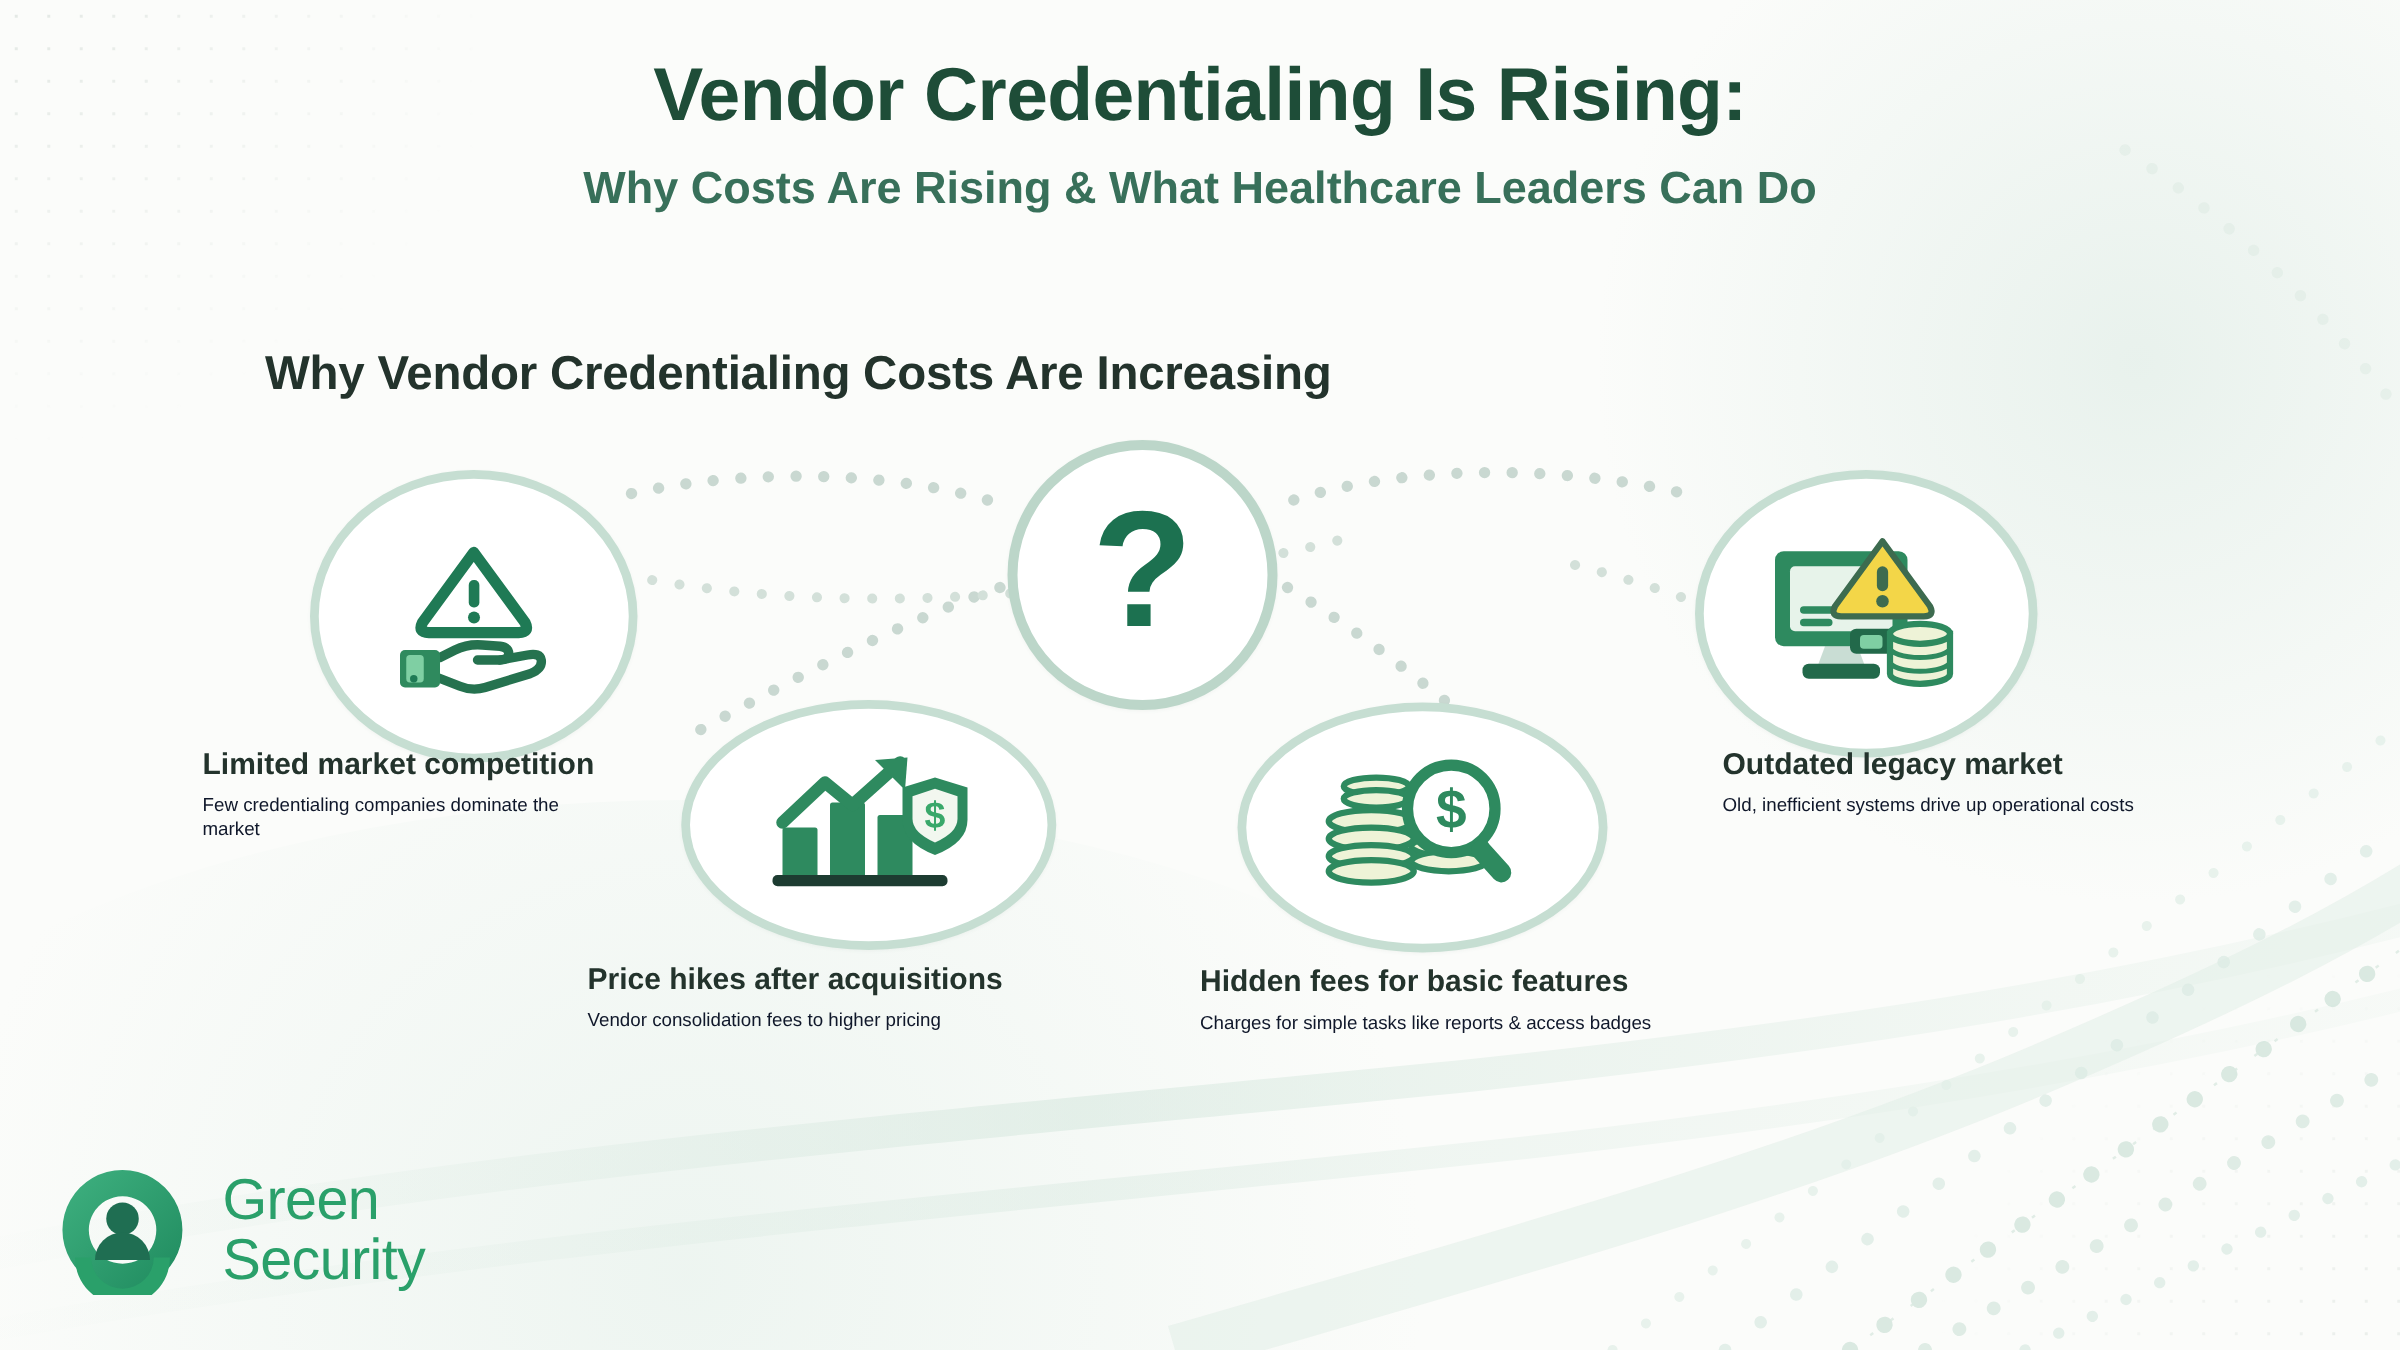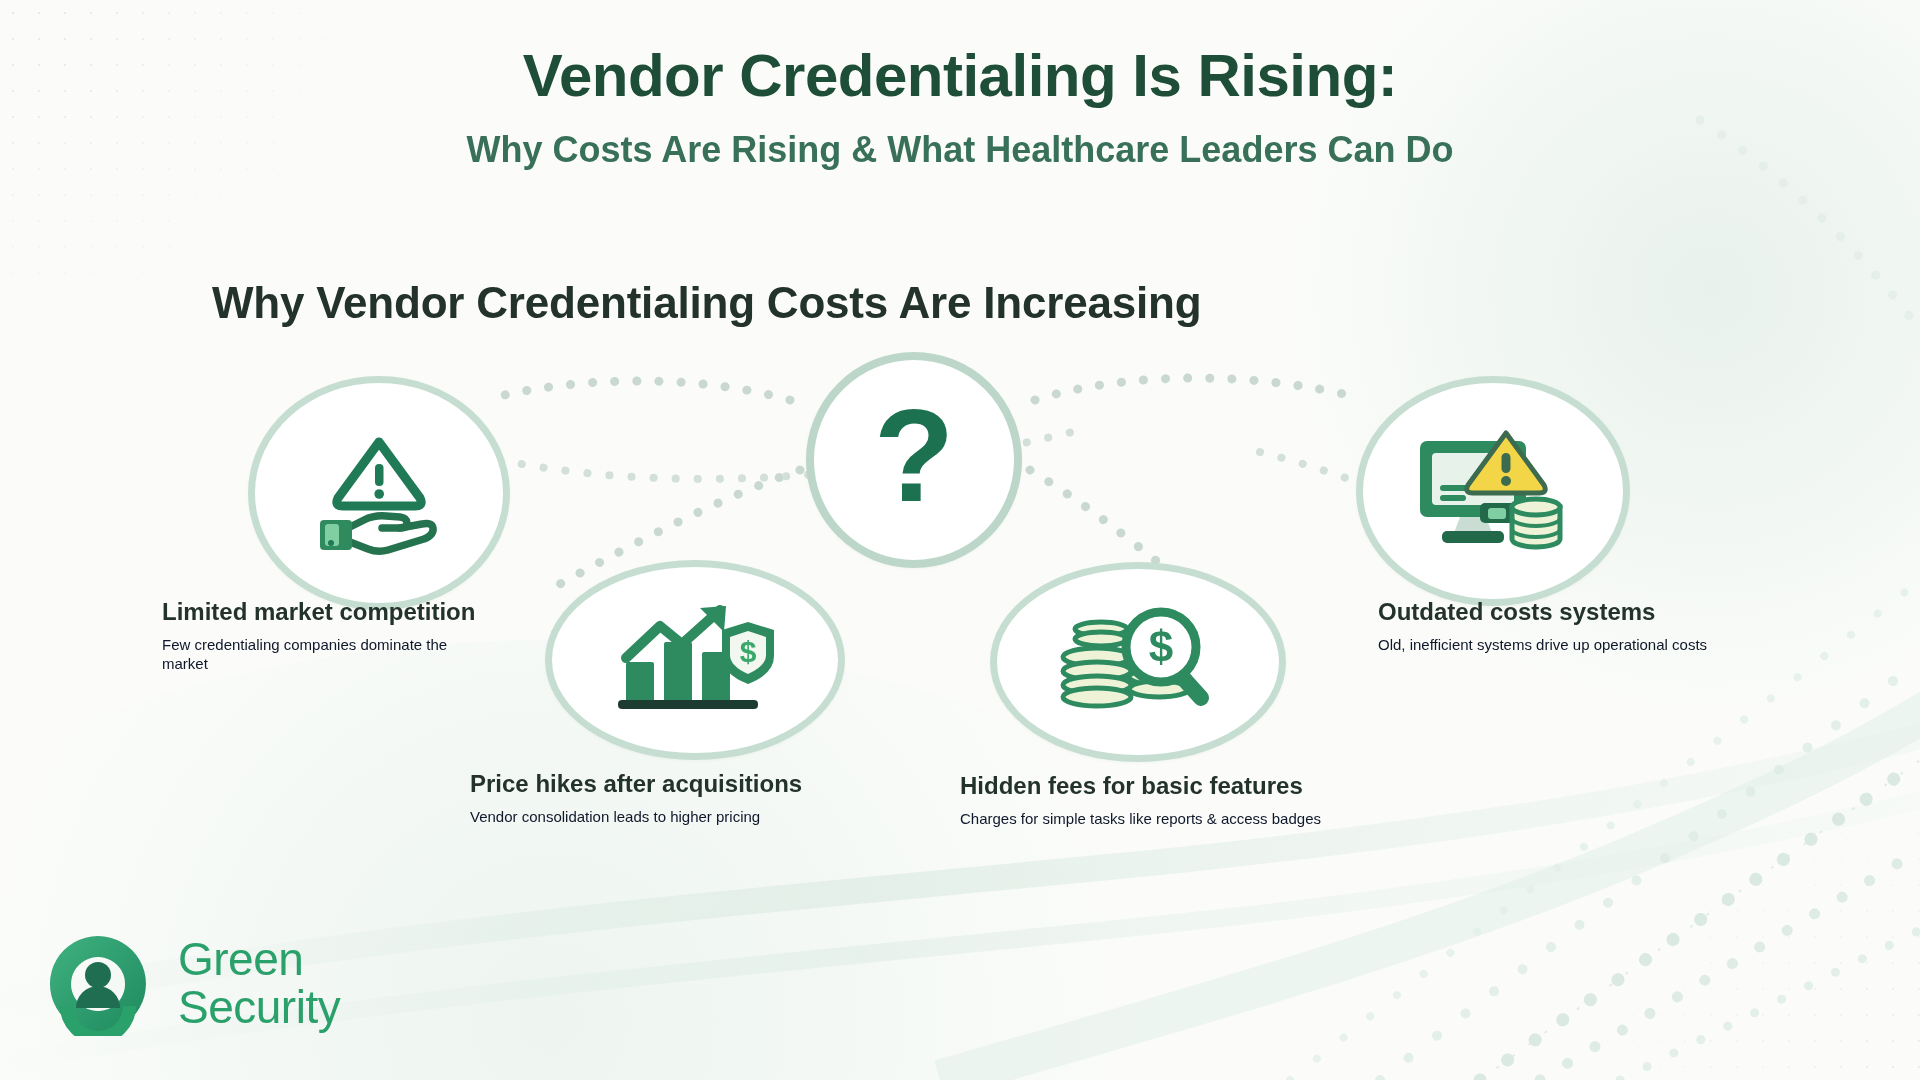--- a/index.html
+++ b/index.html
@@ -45,21 +45,21 @@
     font-size:60px; font-weight:700; letter-spacing:-.5px;
     color:#1e4d38; line-height:1.08;
   }
   .subtitle{
     margin-top:20px; font-size:36px; font-weight:700;
     color:#38705a; line-height:1.15;
   }
 
   .section-heading{
     position:absolute; left:212px; top:278px;
-    font-size:44px; font-weight:700; color:#23332c; letter-spacing:-.2px;
+    font-size:38px; font-weight:700; color:#23332c; letter-spacing:-.2px;
   }
 
   
   .diagram{ position:absolute; left:0; top:0; width:1920px; height:1080px; }
   .connectors{ position:absolute; left:0; top:0; width:1920px; height:1080px; }
 
   .node{ position:absolute; }
   .bubble{
     position:absolute;
     border-radius:50%;
@@ -199,21 +199,21 @@
         <path d="M92 8 L118 6 L116 32 Z" fill="#2e8a5f"></path>
 
         <path d="M140 22 L166 30 L166 56 Q166 74 140 84 Q114 74 114 56 L114 30 Z" fill="#2e8a5f"></path>
         <path d="M140 31 L158 37 L158 55 Q158 66 140 74 Q122 66 122 55 L122 37 Z" fill="#f2f7ef"></path>
         <text x="140" y="62" font-family="'Liberation Sans',sans-serif" font-size="30" font-weight="700" fill="#39a86a" text-anchor="middle">$</text>
       </svg>
     </div>
   </div>
   <div class="label center-align" style="left:470px; top:770px; width:340px;">
     <div class="lab-title">Price hikes after acquisitions</div>
-    <div class="lab-desc">Vendor consolidation leads to higher pricing</div>
+    <div class="lab-desc">Vendor consolidation fees to higher pricing</div>
   </div>
 
   <div class="node" style="left:990px; top:562px;">
     <div class="bubble" style="position:relative;width:296px;height:200px;">
       <svg width="170" height="115" viewBox="0 0 170 115">
 
         <g stroke="#2e8a5f" stroke-width="5" fill="#eef3d7">
           <ellipse cx="48" cy="24" rx="26" ry="7"></ellipse>
           <ellipse cx="48" cy="34" rx="26" ry="7"></ellipse>
         </g>
@@ -264,21 +264,21 @@
           <path d="M104 102 a24 8 0 0 0 48 0"></path>
         </g>
 
         <path d="M98 6 L136 58 Q140 66 131 66 L65 66 Q56 66 60 58 Z" fill="#f3d648" stroke="#3d6b4f" stroke-width="5" stroke-linejoin="round"></path>
         <rect x="93.5" y="26" width="9" height="20" rx="4.5" fill="#3d6b4f"></rect>
         <circle cx="98" cy="54" r="5" fill="#3d6b4f"></circle>
       </svg>
     </div>
   </div>
   <div class="label" style="left:1378px; top:598px; width:380px;">
-    <div class="lab-title">Outdated costs systems</div>
+    <div class="lab-title">Outdated legacy market</div>
     <div class="lab-desc">Old, inefficient systems drive up operational costs</div>
   </div>
 </div>
 
 <div class="logo">
   <svg width="104" height="104" viewBox="0 0 104 104">
     <defs>
       <linearGradient id="lgGrad" x1="0" y1="0" x2="1" y2="1">
         <stop offset="0%" stop-color="#3fb180"></stop>
         <stop offset="100%" stop-color="#1f8a5e"></stop>

